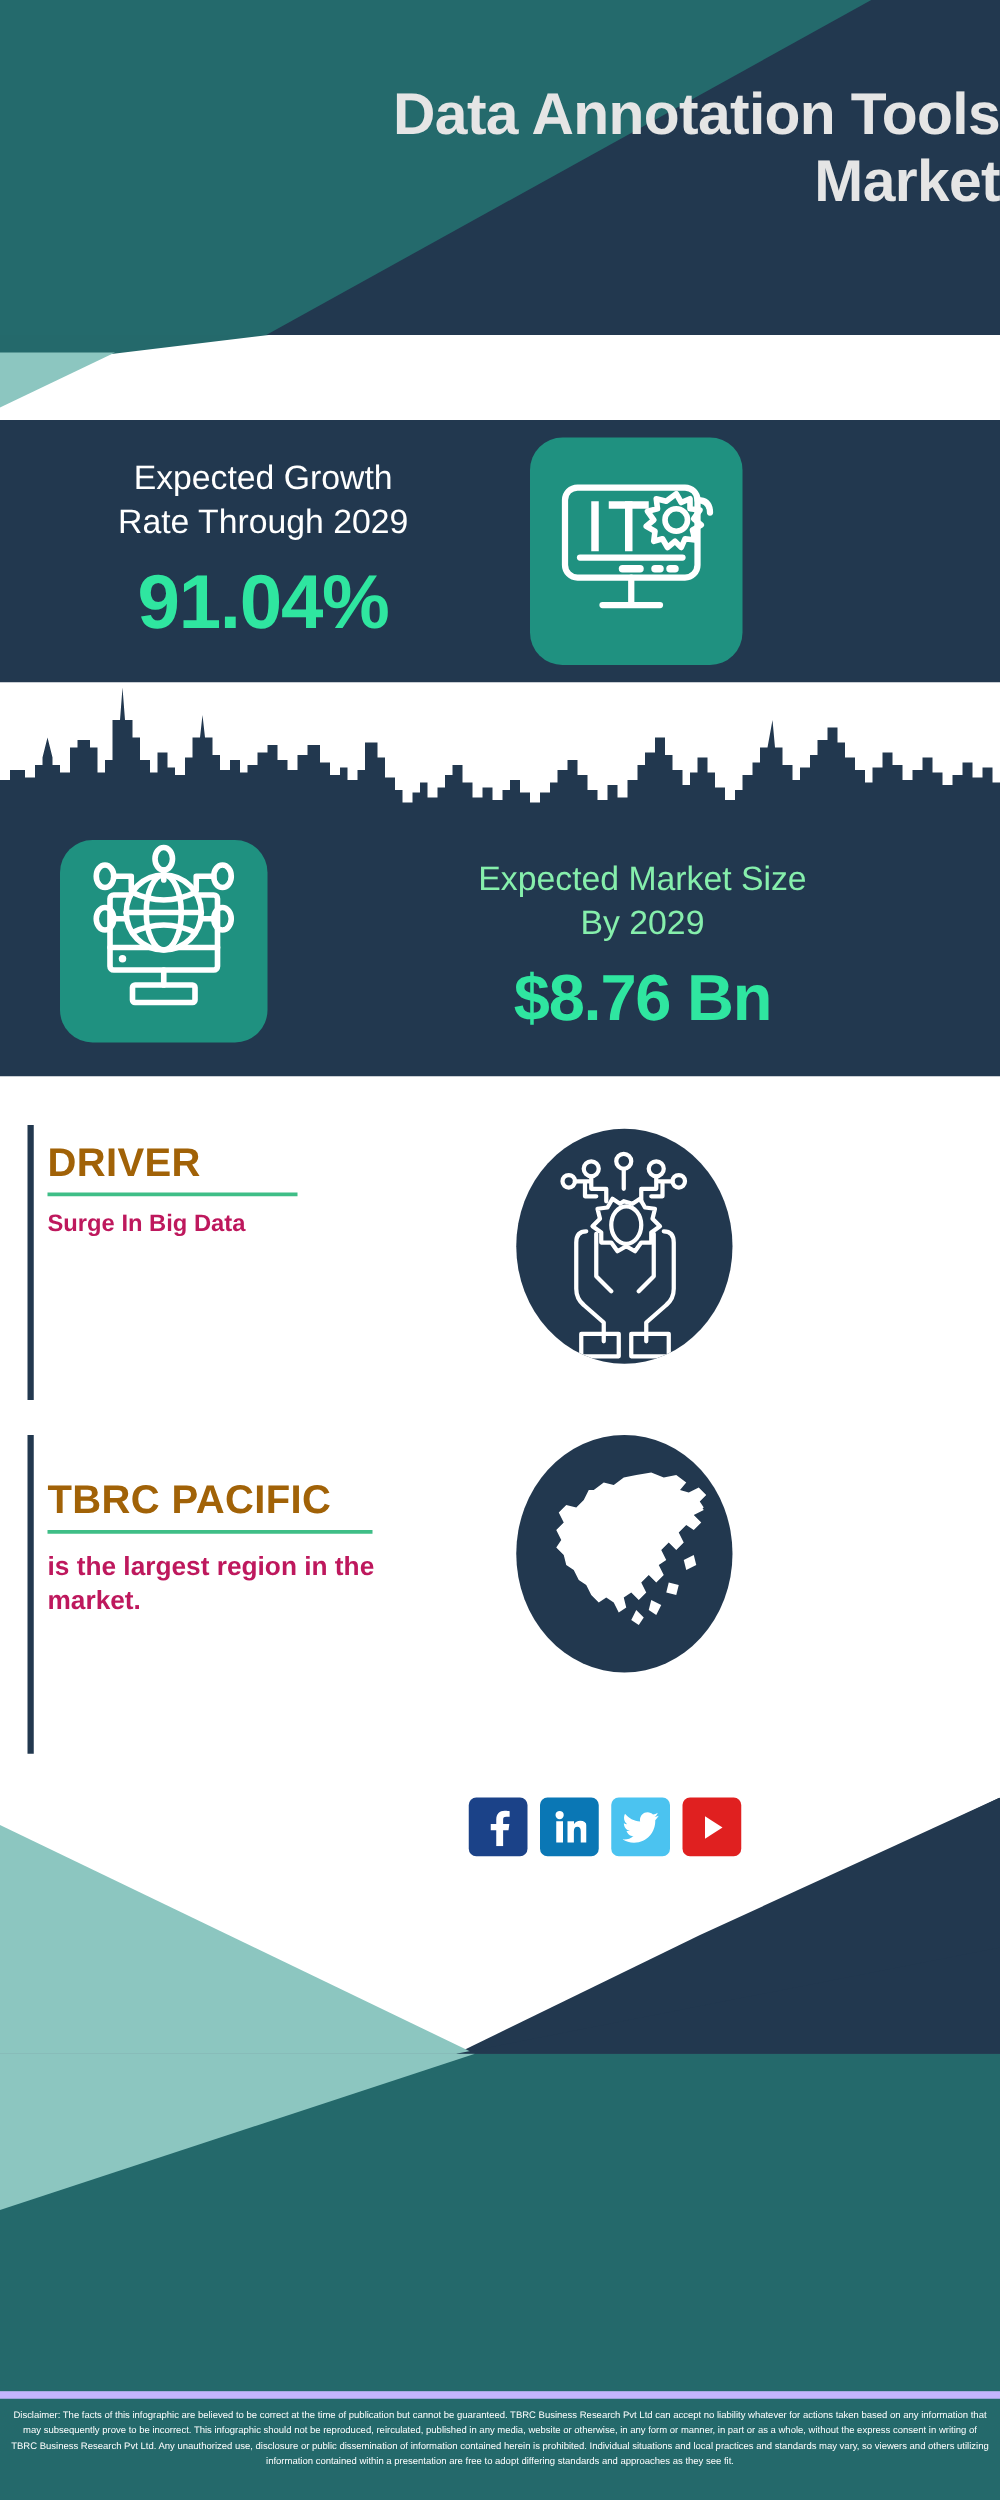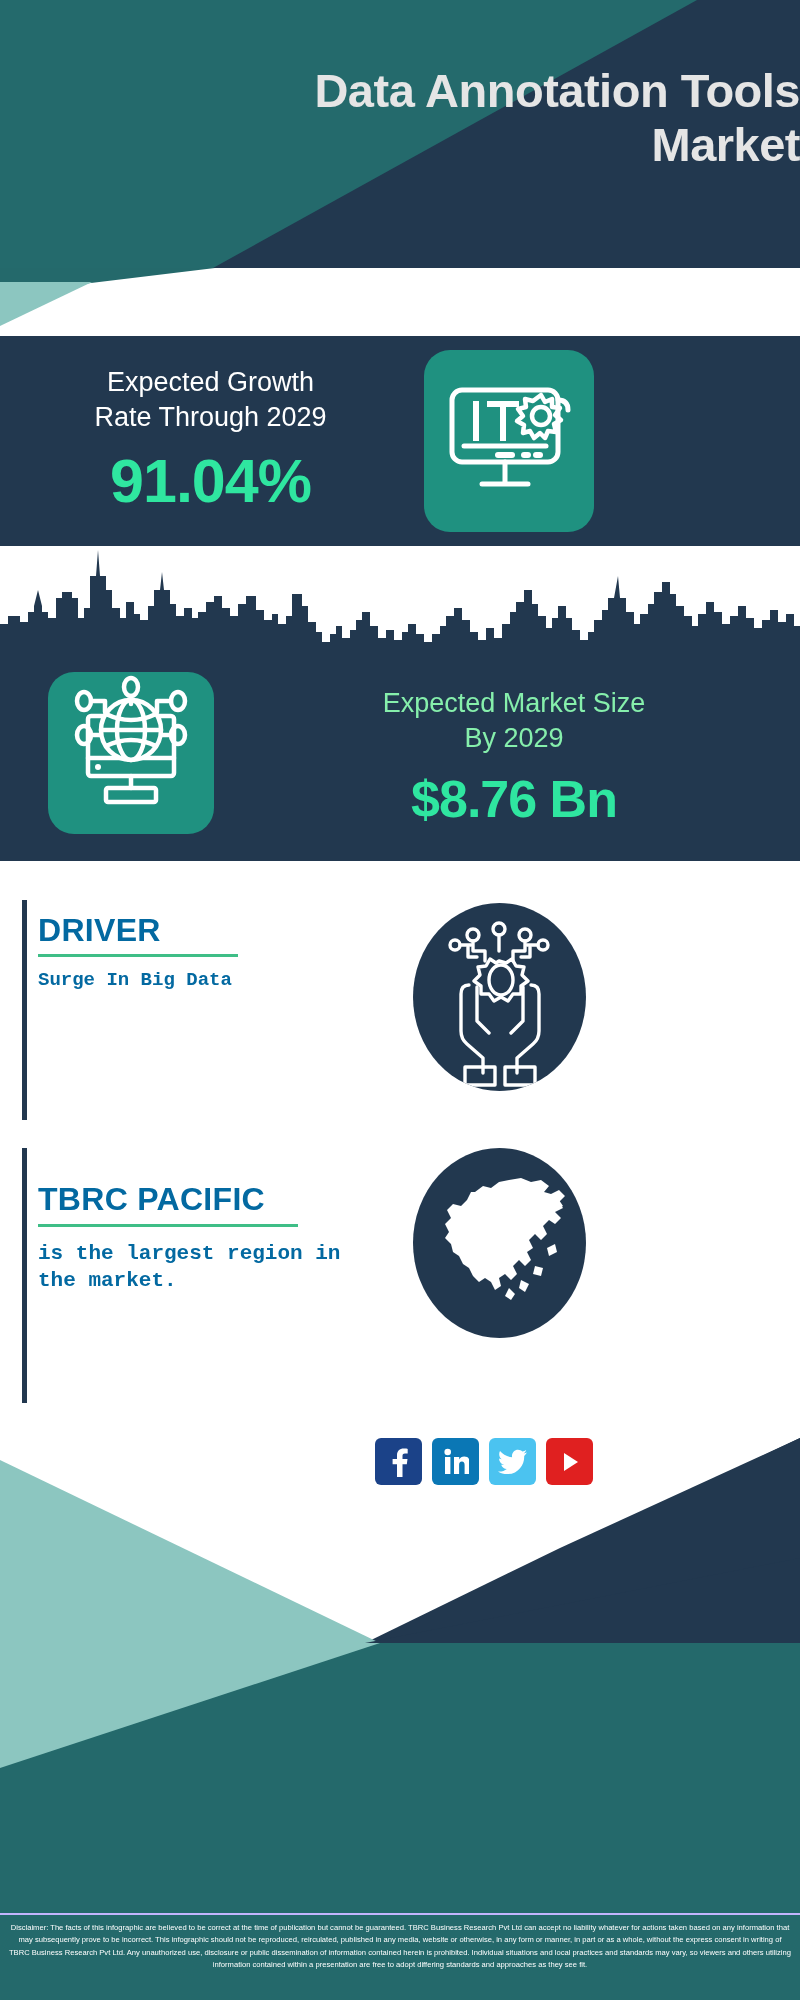--- a/index.html
+++ b/index.html
@@ -76,29 +76,29 @@
     letter-spacing:-1px;
   }
 
   
   .insight { position:absolute; left:0; width:800px; }
   .insight .rule {
     position:absolute; left:22px; top:0; width:5px;
     background:#22384F;
   }
   .insight .heading {
-    position:absolute; color:#0369a1;
+    position:absolute; color:#a16207;
     font-weight:bold; letter-spacing:0.3px;
   }
   .insight .underline {
     position:absolute; height:3px; background:#3FBE87;
   }
   .insight .body {
-    position:absolute; color:#0369a1;
-    font-weight:bold; line-height:1.3;font-family:Liberation Mono, monospace;
+    position:absolute; color:#be185d;
+    font-weight:bold; line-height:1.3;
   }
   .insight .badge {
     position:absolute; border-radius:50%;
     background:#22384F; overflow:hidden;
   }
 
   #driver-card { top:900px; height:250px; }
   #driver-card .rule { height:220px; }
   #driver-card .heading { left:38px; top:12px; font-size:32px; }
   #driver-card .underline { left:38px; top:54px; width:200px; }
@@ -131,21 +131,21 @@
   }
   .sc-fb { background:#1B4288; }
   .sc-li { background:#0A77B5; }
   .sc-tw { background:#4BC3F0; }
   .sc-yt { background:#E02020; }
   .social svg { display:block; }
 
   .disclaimer {
     position:absolute; left:0; top:1913px; width:800px; height:87px;
     background:#24696B; z-index:7;
-    border-top:2px solid #c4b5fd;
+    border-top:6px solid #c4b5fd;
   }
   .disclaimer p {
     color:#ffffff; font-size:7.6px; line-height:1.62;
     text-align:center; padding:7px 8px 0 8px;
   }
 </style>
 </head>
 <body>
 
 <div class="page">

